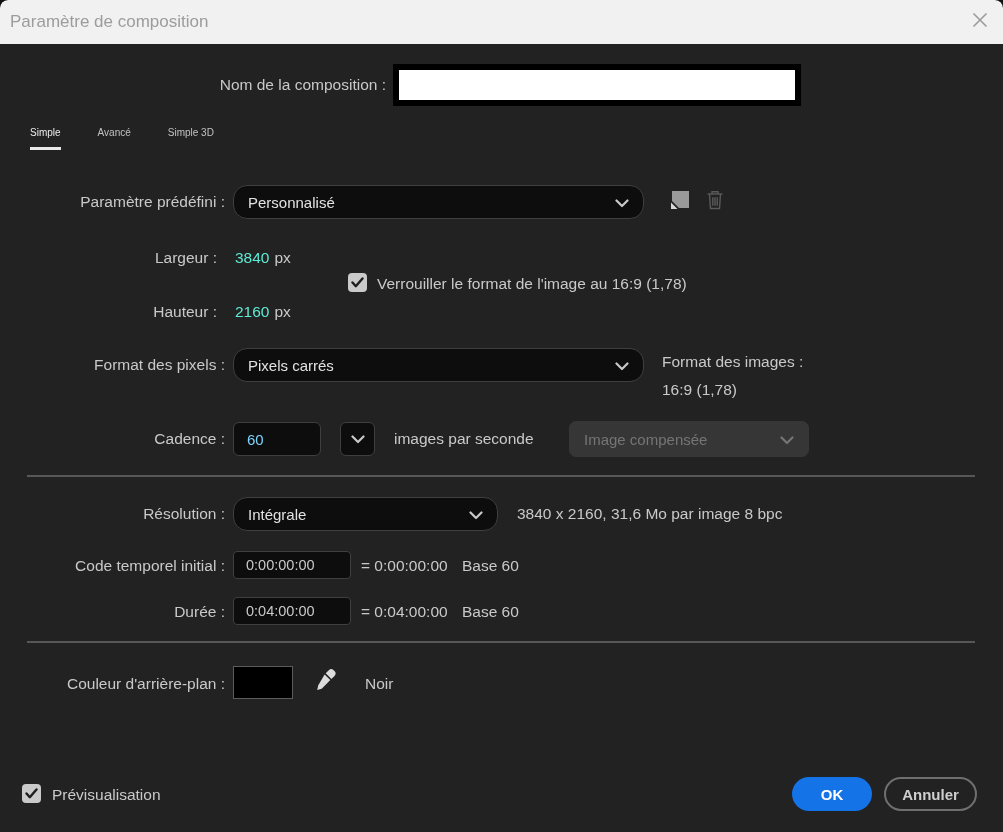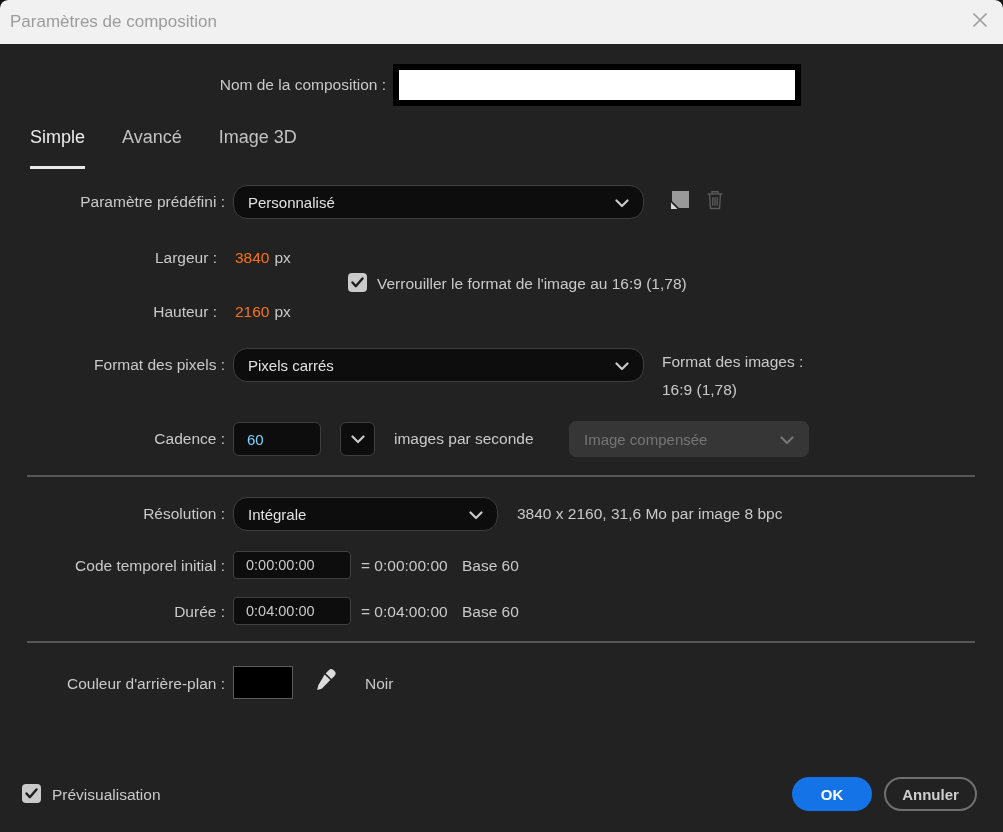--- a/index.html
+++ b/index.html
@@ -12,72 +12,72 @@
   .titlebar .title{position:absolute;left:10px;top:0;line-height:44px;font-size:17px;color:#9c9c9c;}
   .closebtn{position:absolute;right:12px;top:11px;width:22px;height:22px;cursor:pointer;display:flex;align-items:center;justify-content:center;}
   
   .lbl{position:absolute;width:225px;text-align:right;color:#c9c9c9;font-size:15.5px;white-space:nowrap;}
   .txt{position:absolute;color:#c9c9c9;font-size:15.5px;white-space:nowrap;}
   
   .name-input{position:absolute;left:393px;top:64px;width:408px;height:42px;box-sizing:border-box;
     background:#ffffff;border:6px solid #000;outline:none;font-size:16px;color:#111;padding:0 6px;}
   
   .tabs{position:absolute;left:30px;top:127px;display:flex;gap:37px;}
-  .tab{font-size:18px;color:#c2c2c2;padding-bottom:18px;border-bottom:3px solid transparent;cursor:pointer;}
+  .tab{font-size:10px;color:#c2c2c2;padding-bottom:9px;border-bottom:3px solid transparent;cursor:pointer;}
   .tab.active{color:#ececec;border-bottom-color:#e8e8e8;}
   
   .dd{position:absolute;box-sizing:border-box;background:#0d0d0d;border:1px solid #3f3f3f;border-radius:14px;
     display:flex;align-items:center;justify-content:space-between;padding:0 14px;color:#e2e2e2;font-size:15px;cursor:pointer;}
   .dd.disabled{background:#363636;border:1px solid #363636;border-radius:7px;color:#757575;cursor:default;text-align:right;}
   .field{position:absolute;box-sizing:border-box;background:#0d0d0d;border:1px solid #3f3f3f;border-radius:6px;
     color:#7dd3fc;font-size:15px;padding:0 13px;outline:none;font-family:"Liberation Sans",sans-serif;}
   .tcfield{position:absolute;box-sizing:border-box;background:#0d0d0d;border:1px solid #3f3f3f;border-radius:4px;
     color:#c9c9c9;font-size:14.5px;padding:0 12px;outline:none;font-family:"Liberation Sans",sans-serif;}
   .ddbtn{position:absolute;box-sizing:border-box;background:#0d0d0d;border:1px solid #3f3f3f;border-radius:6px;
     display:flex;align-items:center;justify-content:center;cursor:pointer;}
   
   .cb{position:absolute;width:19px;height:19px;background:#cacaca;border-radius:4px;display:flex;align-items:center;justify-content:center;cursor:pointer;}
   
-  .bluev{color:#f97316;cursor:pointer;}
+  .bluev{color:#5eead4;cursor:pointer;}
   .unit{color:#c9c9c9;margin-left:5px;}
   
   .divider{position:absolute;left:27px;width:948px;height:2px;background:#575757;}
   
   .iconbtn{position:absolute;width:24px;height:24px;display:flex;align-items:center;justify-content:center;cursor:pointer;}
   
   .swatch{position:absolute;left:233px;top:666px;width:58px;height:31px;background:#000;border:1px solid #5c5c5c;cursor:pointer;}
   
   .btn{position:absolute;box-sizing:border-box;height:34px;border-radius:17px;display:flex;align-items:center;justify-content:center;
     font-size:15px;font-weight:bold;cursor:pointer;font-family:"Liberation Sans",sans-serif;}
   .btn.primary{left:792px;top:777px;width:80px;background:#1473e6;color:#fff;border:none;}
   .btn.secondary{left:884px;top:777px;width:93px;background:transparent;color:#cfcfcf;border:2px solid #6f6f6f;}
 </style>
 </head>
 <body>
 
 <div class="dialog">
 
   <div class="titlebar">
-    <div class="title">Paramètres de composition</div>
+    <div class="title">Paramètre de composition</div>
     <div class="closebtn">
       <span>
         <svg width="22" height="22" viewBox="0 0 22 22">
             <path d="M4.5 4.5 L17.5 17.5 M17.5 4.5 L4.5 17.5" stroke="#9b9b9b" stroke-width="1.6" fill="none"></path>
           </svg>
       </span>
     </div>
   </div>
 
   <div class="lbl" style="left:0;top:76px;width:386px;">Nom de la composition :</div>
   <input class="name-input" value="" style="">
 
   <div class="tabs">
     <div class="tab active">Simple</div>
     <div class="tab">Avancé</div>
-    <div class="tab">Image 3D</div>
+    <div class="tab">Simple 3D</div>
   </div>
 
   <div class="lbl" style="top:193px;">Paramètre prédéfini :</div>
   <div class="dd" style="left:233px;top:185px;width:411px;height:34px;">
     <span>Personnalisé</span>
     <span>
       <svg width="14" height="9" viewBox="0 0 14 9">
           <path d="M1.5 1.5l5.5 5.5 5.5-5.5" stroke="#c9c9c9" stroke-width="2.2" fill="none" stroke-linecap="round" stroke-linejoin="round"></path>
         </svg>
     </span>

